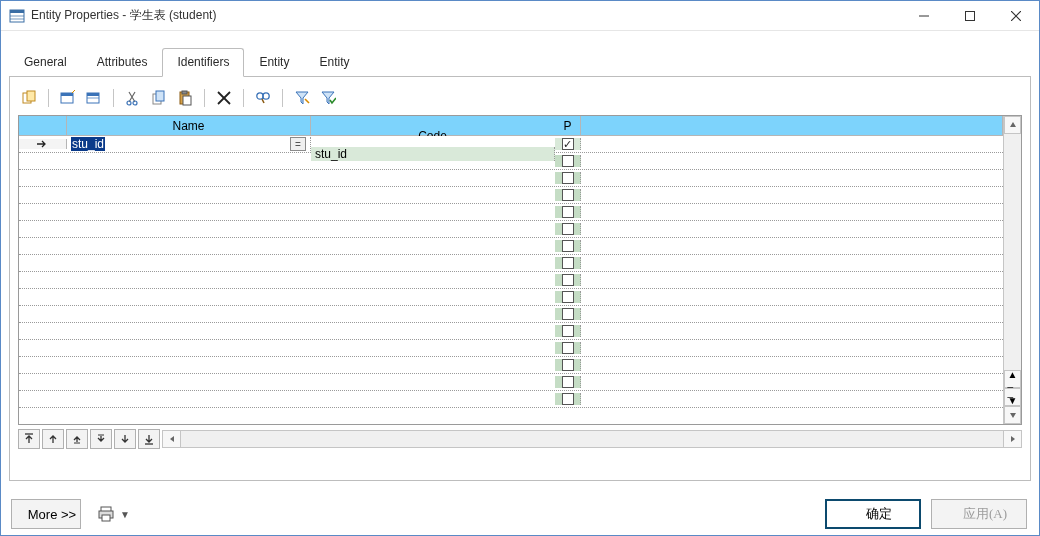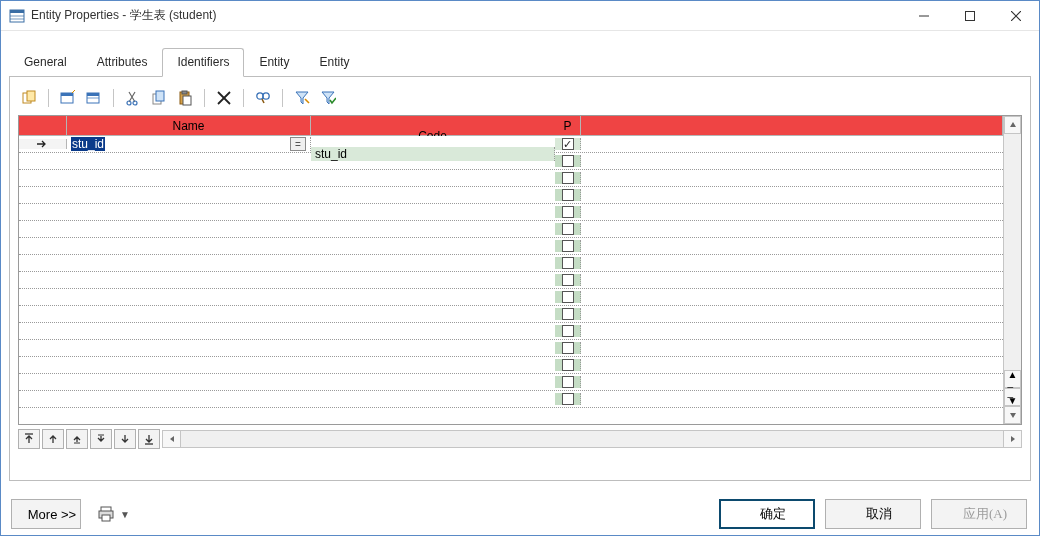--- a/index.html
+++ b/index.html
@@ -78,21 +78,21 @@
   .grid-wrap {
     display: flex;
     border: 1px solid #9a9a9a;
     height: 310px;
     background: #fff;
   }
   .grid-left { flex: 1; display: flex; flex-direction: column; overflow: hidden; }
   .grid-head {
     display: flex;
     height: 20px;
-    background: #ef4444;
+    background: #7dd3fc;
     border-bottom: 1px solid #b5b5b5;
   }
   .gh {
     border-right: 1px solid #b5b5b5;
     display: flex; align-items: center; justify-content: center;
     font-size: 12px;
   }
   .col-rowhdr { width: 48px; }
   .col-name  { width: 244px; }
   .col-code  { width: 244px; margin-top: 20px; }
@@ -577,19 +577,16 @@
         <rect x="3" y="1" width="10" height="5" fill="#fff" stroke="#555"></rect>
         <rect x="1" y="5" width="14" height="7" fill="#ddd" stroke="#555"></rect>
         <rect x="4" y="9" width="8" height="6" fill="#fff" stroke="#555"></rect>
       </svg>
     <span class="dropdown-icon">▼</span>
   </div>
   <div class="spacer-flex"></div>
   <div class="dlgbtn default">
     <span>确定</span>
   </div>
-  <div class="dlgbtn">
-    <span>取消</span>
-  </div>
   <div class="dlgbtn disabled">
     <span>应用(A)</span>
   </div>
 </div>
 
 </body></html>

